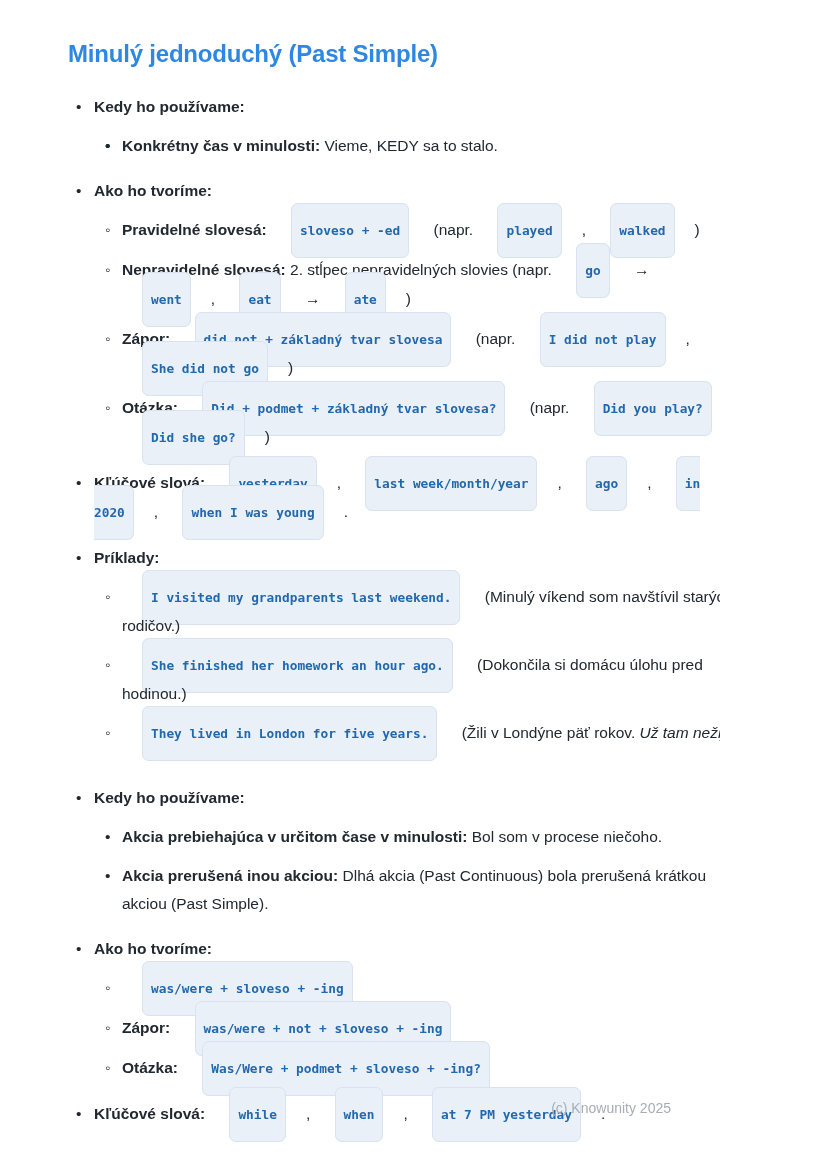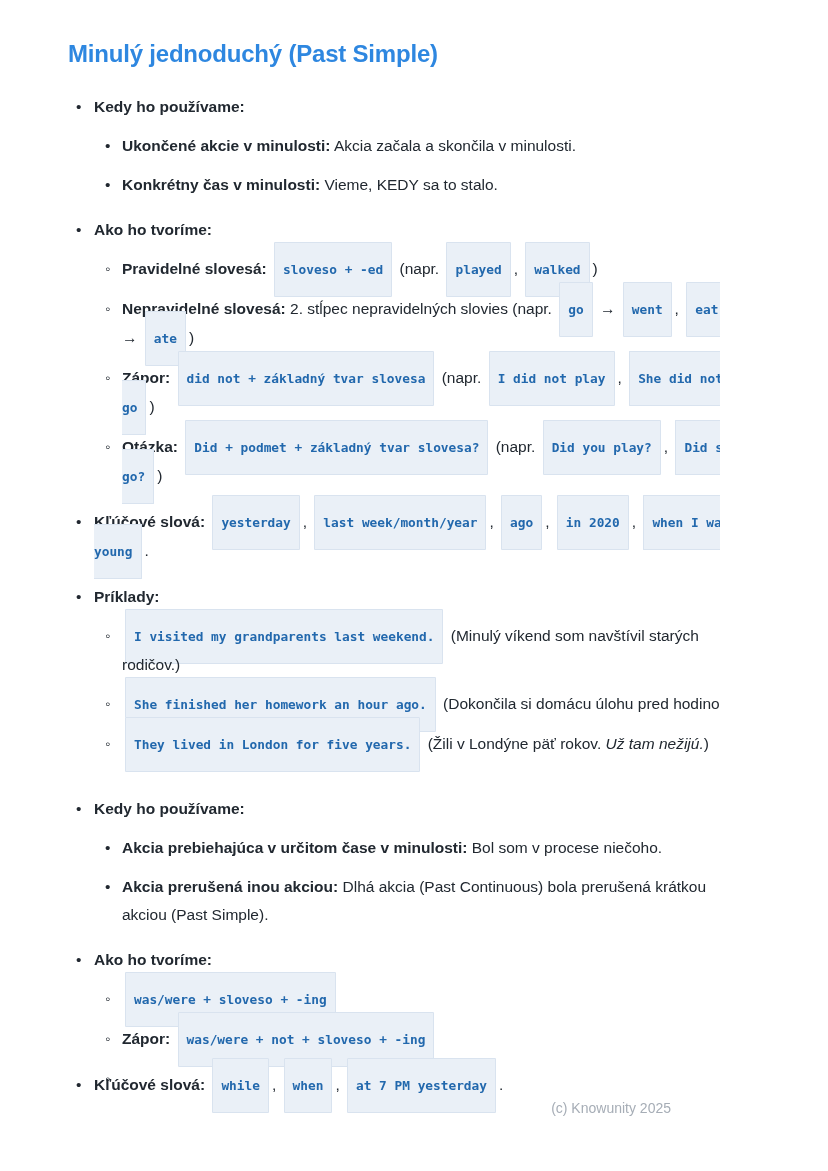--- a/index.html
+++ b/index.html
@@ -22,21 +22,21 @@
   .block.lvl2{padding-left:54px;}
   .block.lvl1 > .marker{left:8px;}
   .block.lvl2 > .marker{left:37px;}
   .marker{position:absolute;top:0;color:var(--body);}
   .marker.circle{font-size:15px;font-weight:700;}
   .segs strong{font-weight:700;}
   .segs em{font-style:italic;margin-top:40px;}
   .code{
     font-family:"DejaVu Sans Mono",monospace;font-size:12.8px;font-weight:700;
     color:var(--code);background:var(--codebg);border:1px solid var(--codebd);
-    border-radius:1px;padding:19px 8px;margin:0 3px;
+    border-radius:7px;padding:19px 8px;margin:0 20px;
   }
   .page-edge{
     position:absolute;left:748px;top:37px;width:44px;height:1091px;
     background:var(--edgefill);border-left:4px solid var(--edgeline);
     box-sizing:border-box;z-index:1;
   }
   .footer{
     position:absolute;top:1100px;right:49px;font-size:14px;
     color:var(--footer);z-index:3;
   }
@@ -44,21 +44,21 @@
 </head>
 <body>
 
 <div class="page" style="--heading: #2e87e0; --body: #212830; --code: #2268ad; --codebg: #eaf0f7; --codebd: #d9e3ef; --edgefill: #e8f1fb; --edgeline: #86aed9; --footer: #a6adb6;">
 
   <div class="content">
     <section class="grammar-section">
       <h2 class="section-title">Minulý jednoduchý (Past Simple)</h2>
       <div class="blocks">
           <div class="block lvl1"><span class="marker disc">•</span><span class="segs"><strong>Kedy ho používame:</strong></span></div>
-          <div class="block lvl2"><span class="marker disc">•</span><span class="segs"><strong>Ukončené akcie v minulosti:</strong><span> Akcia začala a skončila v minulosti.</span></span></div>
+          <div class="block lvl2"><span class="marker disc">•</span></div>
           <div class="block lvl2"><span class="marker disc">•</span><span class="segs"><strong>Konkrétny čas v minulosti:</strong><span> Vieme, KEDY sa to stalo.</span></span></div>
           <div class="block lvl1 start"><span class="marker disc">•</span><span class="segs"><strong>Ako ho tvoríme:</strong></span></div>
           <div class="block lvl2"><span class="marker circle">◦</span><span class="segs"><strong>Pravidelné slovesá:</strong><span> </span><span class="code">sloveso + -ed</span><span> (napr. </span><span class="code">played</span><span>, </span><span class="code">walked</span><span>)</span></span></div>
           <div class="block lvl2"><span class="marker circle">◦</span><span class="segs"><strong>Nepravidelné slovesá:</strong><span> 2. stĺpec nepravidelných slovies (napr. </span><span class="code">go</span><span> → </span><span class="code">went</span><span>, </span><span class="code">eat</span><span> → </span><span class="code">ate</span><span>)</span></span></div>
           <div class="block lvl2"><span class="marker circle">◦</span><span class="segs"><strong>Zápor:</strong><span> </span><span class="code">did not + základný tvar slovesa</span><span> (napr. </span><span class="code">I did not play</span><span>, </span><span class="code">She did not go</span><span>)</span></span></div>
           <div class="block lvl2"><span class="marker circle">◦</span><span class="segs"><strong>Otázka:</strong><span> </span><span class="code">Did + podmet + základný tvar slovesa?</span><span> (napr. </span><span class="code">Did you play?</span><span>, </span><span class="code">Did she go?</span><span>)</span></span></div>
           <div class="block lvl1 start"><span class="marker disc">•</span><span class="segs"><strong>Kľúčové slová:</strong><span> </span><span class="code">yesterday</span><span>, </span><span class="code">last week/month/year</span><span>, </span><span class="code">ago</span><span>, </span><span class="code">in 2020</span><span>, </span><span class="code">when I was young</span><span>.</span></span></div>
           <div class="block lvl1 start"><span class="marker disc">•</span><span class="segs"><strong>Príklady:</strong></span></div>
           <div class="block lvl2"><span class="marker circle">◦</span><span class="segs"><span class="code">I visited my grandparents last weekend.</span><span> (Minulý víkend som navštívil starých rodičov.)</span></span></div>
           <div class="block lvl2"><span class="marker circle">◦</span><span class="segs"><span class="code">She finished her homework an hour ago.</span><span> (Dokončila si domácu úlohu pred hodinou.)</span></span></div>
@@ -67,21 +67,21 @@
     </section>
 
     <section class="grammar-section">
       <div class="blocks">
           <div class="block lvl1"><span class="marker disc">•</span><span class="segs"><strong>Kedy ho používame:</strong></span></div>
           <div class="block lvl2"><span class="marker disc">•</span><span class="segs"><strong>Akcia prebiehajúca v určitom čase v minulosti:</strong><span> Bol som v procese niečoho.</span></span></div>
           <div class="block lvl2"><span class="marker disc">•</span><span class="segs"><strong>Akcia prerušená inou akciou:</strong><span> Dlhá akcia (Past Continuous) bola prerušená krátkou akciou (Past Simple).</span></span></div>
           <div class="block lvl1 start"><span class="marker disc">•</span><span class="segs"><strong>Ako ho tvoríme:</strong></span></div>
           <div class="block lvl2"><span class="marker circle">◦</span><span class="segs"><span class="code">was/were + sloveso + -ing</span></span></div>
           <div class="block lvl2"><span class="marker circle">◦</span><span class="segs"><strong>Zápor:</strong><span> </span><span class="code">was/were + not + sloveso + -ing</span></span></div>
-          <div class="block lvl2"><span class="marker circle">◦</span></div>
+          <div class="block lvl2"><span class="marker circle">◦</span><span class="segs"><strong>Otázka:</strong><span> </span><span class="code">Was/Were + podmet + sloveso + -ing?</span></span></div>
           <div class="block lvl1 start"><span class="marker disc">•</span><span class="segs"><strong>Kľúčové slová:</strong><span> </span><span class="code">while</span><span>, </span><span class="code">when</span><span>, </span><span class="code">at 7 PM yesterday</span><span>.</span></span></div>
         </div>
     </section>
   </div>
 
   <div class="page-edge"></div>
 
   <div class="footer">(c) Knowunity 2025</div>
 
 </div>

